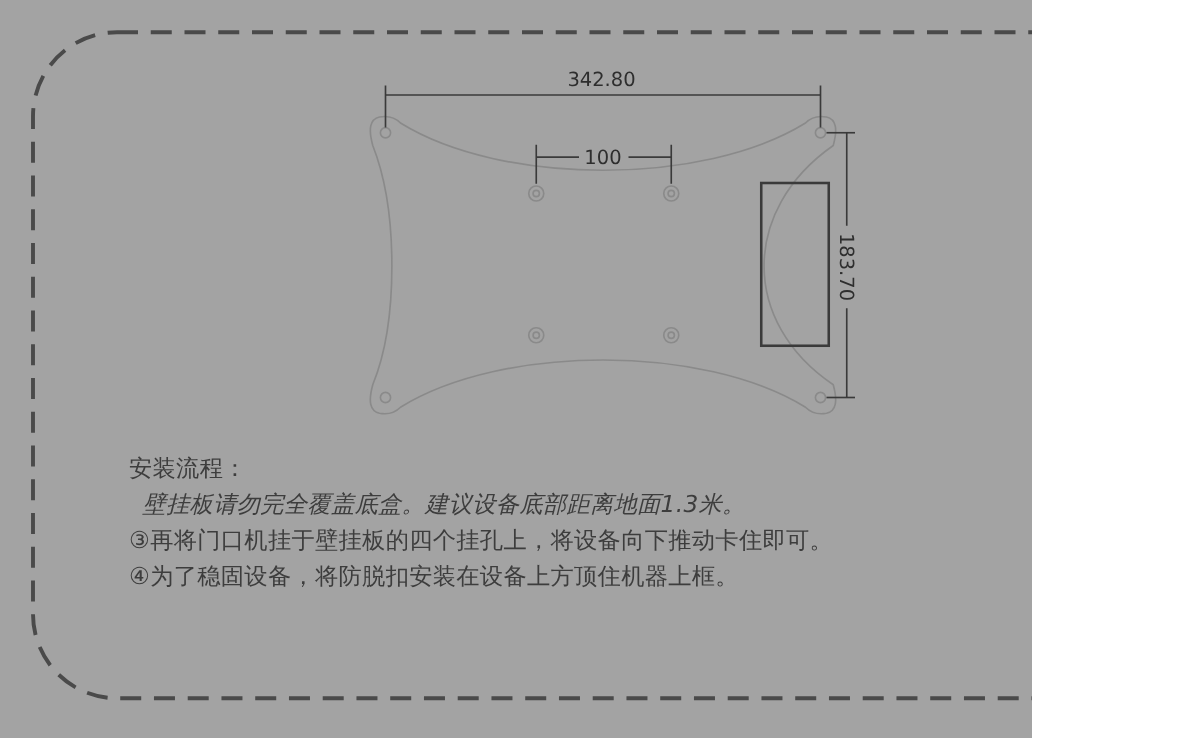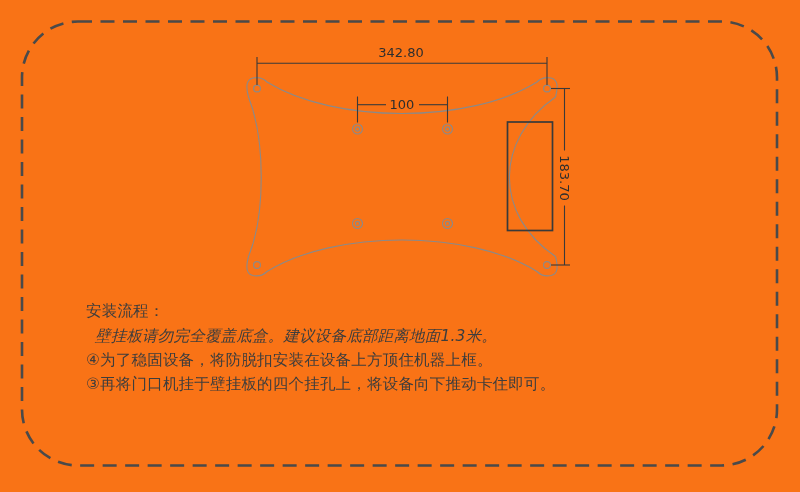--- a/index.html
+++ b/index.html
@@ -1,40 +1,40 @@
 <!DOCTYPE html>
 <html><head>
 <meta charset="utf-8">
 <style>
   html, body { margin: 0; padding: 0; background: #ffffff; }
   .page {
     position: relative;
-    width: 800px;
+    width: 688px;
     height: 492px;
-    background: #f97316;
+    background: #a3a3a3;
     overflow: hidden;
     font-family: "DejaVu Sans", "Liberation Sans", sans-serif;
   }
   .page svg { position: absolute; left: 0; top: 0; }
   .dim-label {
     font-family: "DejaVu Sans", "Liberation Sans", sans-serif;
     font-size: 13px;
     fill: #2e2e2e;
   }
   .instructions {
     position: absolute;
     left: 86px;
     top: 300px;
     width: 668px;
     color: #3d3d3d;
     font-size: 15.5px;
     line-height: 24px;
     letter-spacing: 0.2px;
   }
-  .instructions .title { margin: 0; font-family: Liberation Mono, monospace; }
+  .instructions .title { margin: 0; }
   .instructions .step { margin: 0; white-space: nowrap; }
   .instructions .indent { padding-left: 9px; font-style: italic; }
 </style>
 </head>
 <body>
 
 <div class="page">
 
   <svg width="800" height="492" viewBox="0 0 800 492">
 
@@ -98,17 +98,17 @@
       <line x1="551" y1="265" x2="570" y2="265"></line>
       <line x1="564.5" y1="88.5" x2="564.5" y2="150.5"></line>
       <line x1="564.5" y1="205.5" x2="564.5" y2="265"></line>
       <text transform="translate(564.5,178) rotate(90)" x="0" y="4.5" text-anchor="middle" class="dim-label" stroke="none">183.70</text>
     </g>
   </svg>
 
   <div class="instructions">
     <div class="title">安装流程：</div>
     <div class="step indent">壁挂板请勿完全覆盖底盒。建议设备底部距离地面1.3米。</div>
+    <div class="step">③再将门口机挂于壁挂板的四个挂孔上，将设备向下推动卡住即可。</div>
     <div class="step">④为了稳固设备，将防脱扣安装在设备上方顶住机器上框。</div>
-    <div class="step">③再将门口机挂于壁挂板的四个挂孔上，将设备向下推动卡住即可。</div>
   </div>
 
 </div>
 
 </body></html>

